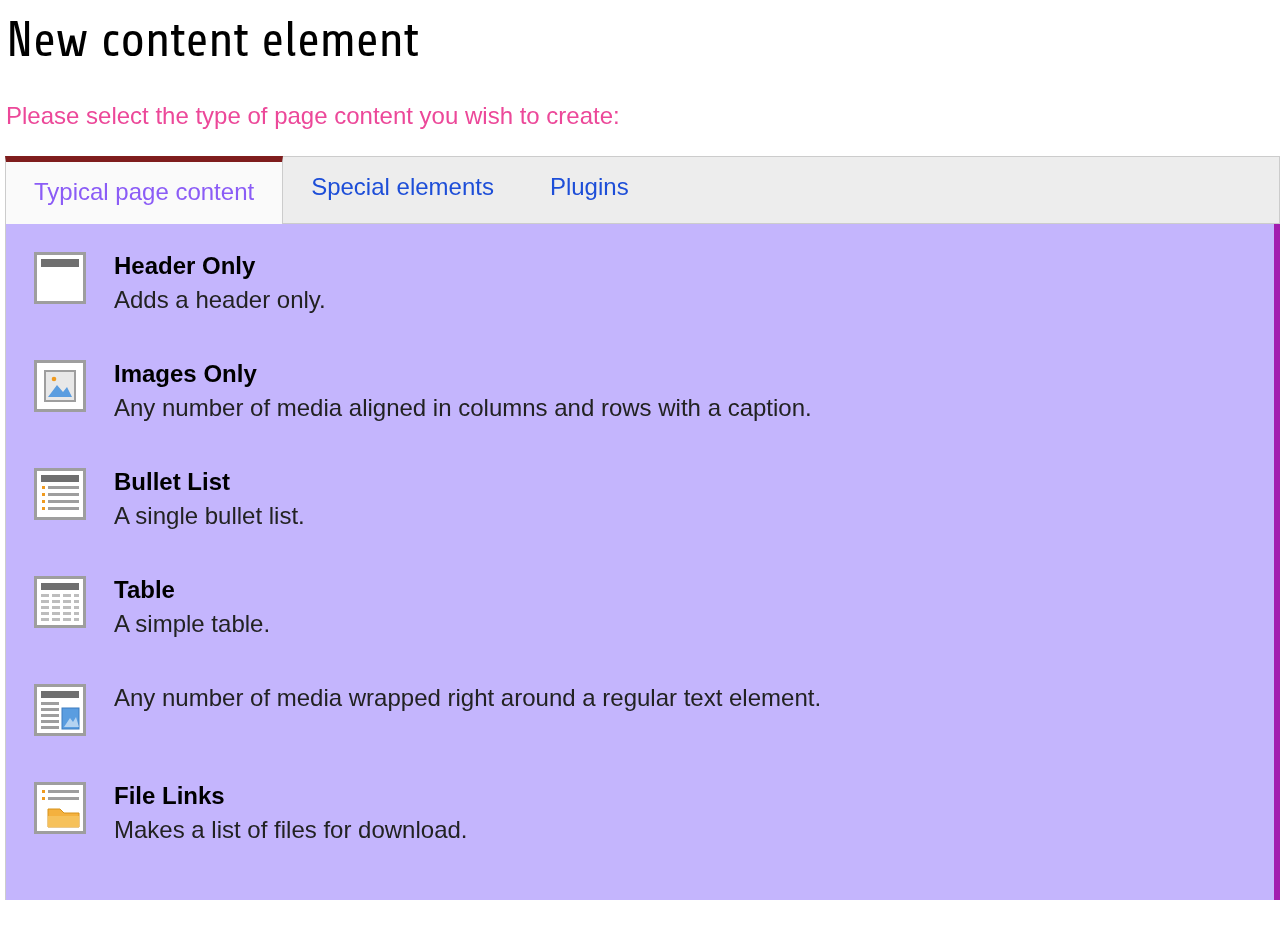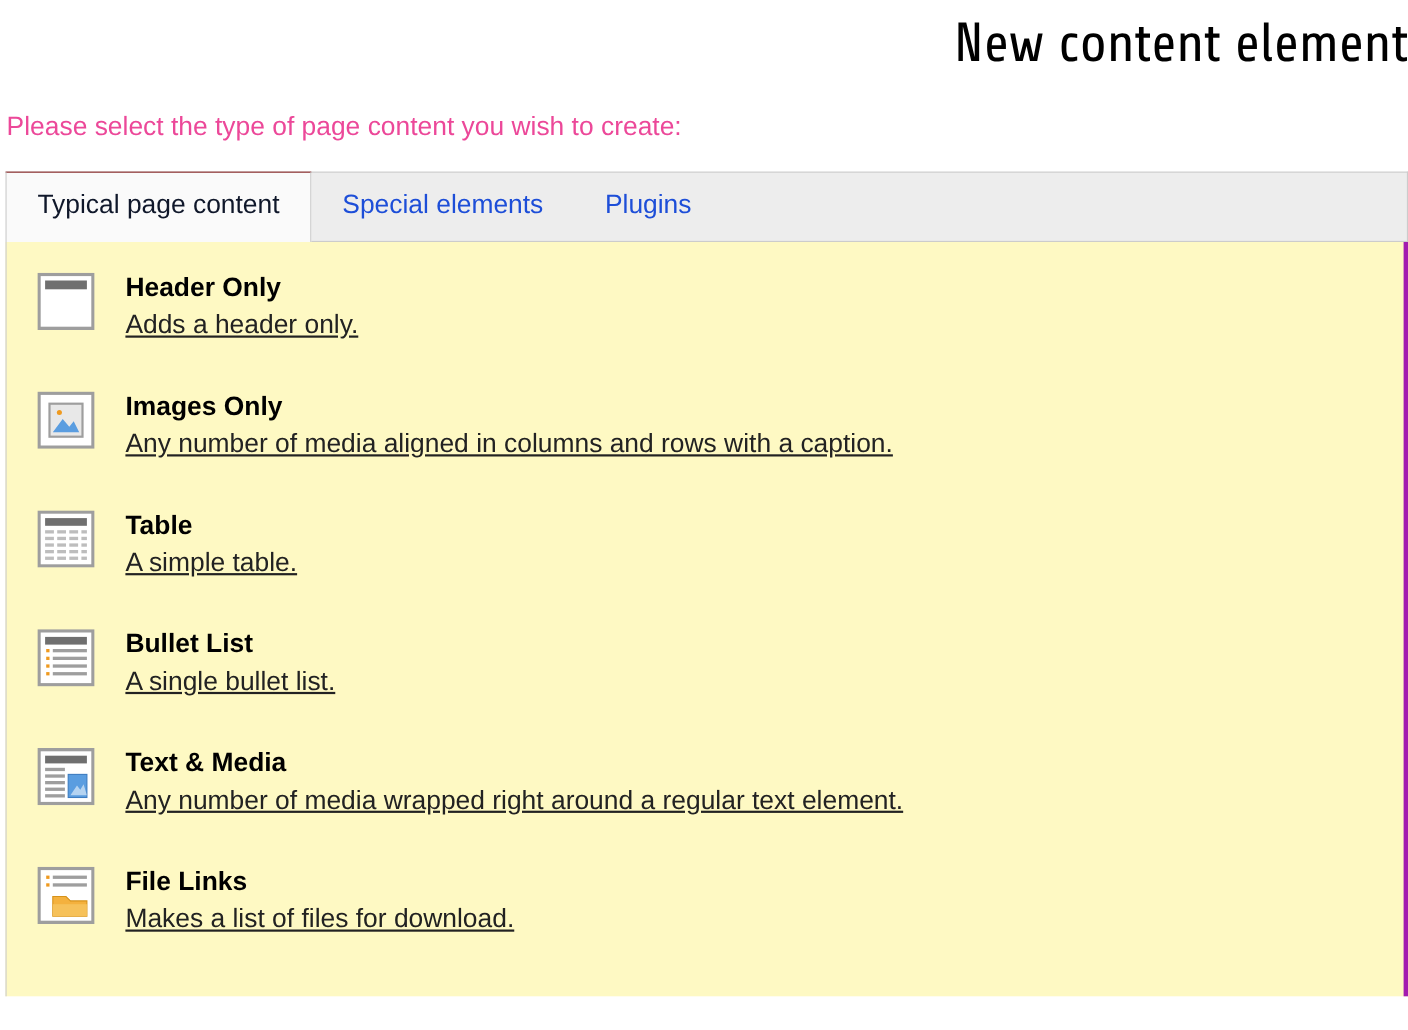--- a/index.html
+++ b/index.html
@@ -10,21 +10,20 @@
     color: #000;
     width: 1280px;
   }
   h1 {
     font-family: "Share", "Trebuchet MS", "Arial Narrow", Arial, sans-serif;
     font-stretch: condensed;
     font-weight: 400;
     font-size: 50px;
     letter-spacing: -0.5px;
     margin: 12px 0 34px 6px;
-    text-align: right;
   }
   .intro {
     font-size: 24px;
     margin: 0 0 26px 6px;
     color: #ec4899;
   }
   
   .tabs-wrap {
     margin-left: 6px;
   }
@@ -43,34 +42,34 @@
     font-size: 24px;
     color: #1d4ed8;
     cursor: pointer;
     white-space: nowrap;
     user-select: none;
   }
   .tab.active {
     background: #fafafa;
     border-left: 1px solid #ccc;
     border-right: 1px solid #ccc;
-    border-top: 1px solid #7f1d1d;
+    border-top: 6px solid #7f1d1d;
     margin-top: -1px;
     margin-bottom: -1px; 
-    color: #0f172a;
+    color: #8b5cf6;
     position: relative;
     z-index: 3;
   }
   .tab.active:first-child { border-left: 1px solid #ccc; margin-left: -1px; }
   .tab:not(.active) { border-right: 0; }
   
   .panel {
     border-left: 1px solid #ccc;
-    border-right: 4px solid #a21caf;
-    background: #fef9c3;
+    border-right: 6px solid #a21caf;
+    background: #c4b5fd;
     padding: 28px 28px 40px 28px;
     margin-left: -1px;
   }
   .item {
     display: flex;
     align-items: flex-start;
     gap: 28px;
     margin-bottom: 46px;
     cursor: pointer;
   }
@@ -84,21 +83,20 @@
   .item-text { padding-top: 0; }
   .item-title {
     font-size: 24px;
     font-weight: 700;
     margin-bottom: 6px;
     color: #000;
   }
   .item-desc {
     font-size: 24px;
     color: #222;
-    text-decoration: underline;
   }
 </style>
 </head>
 <body>
 
 <h1>New content element</h1>
 <div class="intro">Please select the type of page content you wish to create:</div>
 
 <div class="tabs-wrap">
   <div class="tab-strip">
@@ -127,20 +125,41 @@
         <svg viewBox="0 0 52 52" width="52" height="52">
           <rect x="1.5" y="1.5" width="49" height="49" fill="#fff" stroke="#9e9e9e" stroke-width="3"></rect>
           <rect x="11" y="11" width="30" height="30" fill="#e8e8e8" stroke="#9e9e9e" stroke-width="2"></rect>
           <circle cx="20" cy="19" r="2.3" fill="#ef9a1f"></circle>
           <polygon points="14,37 23,25 29,32 33,27 38,37" fill="#5a9de0"></polygon>
         </svg>
       </span>
       <div class="item-text">
         <div class="item-title">Images Only</div>
         <div class="item-desc">Any number of media aligned in columns and rows with a caption.</div>
+      </div>
+    </div>
+
+    <div class="item">
+      <span class="icon-box">
+        <svg viewBox="0 0 52 52" width="52" height="52">
+          <rect x="1.5" y="1.5" width="49" height="49" fill="#fff" stroke="#9e9e9e" stroke-width="3"></rect>
+          <rect x="7" y="7" width="38" height="7" fill="#6f6f6f"></rect>
+          <rect x="8" y="18" width="3" height="3" fill="#ef9a1f"></rect>
+          <rect x="14" y="18" width="31" height="3" fill="#9e9e9e"></rect>
+          <rect x="8" y="25" width="3" height="3" fill="#ef9a1f"></rect>
+          <rect x="14" y="25" width="31" height="3" fill="#9e9e9e"></rect>
+          <rect x="8" y="32" width="3" height="3" fill="#ef9a1f"></rect>
+          <rect x="14" y="32" width="31" height="3" fill="#9e9e9e"></rect>
+          <rect x="8" y="39" width="3" height="3" fill="#ef9a1f"></rect>
+          <rect x="14" y="39" width="31" height="3" fill="#9e9e9e"></rect>
+        </svg>
+      </span>
+      <div class="item-text">
+        <div class="item-title">Bullet List</div>
+        <div class="item-desc">A single bullet list.</div>
       </div>
     </div>
 
     <div class="item">
       <span class="icon-box">
         <svg viewBox="0 0 52 52" width="52" height="52">
           <rect x="1.5" y="1.5" width="49" height="49" fill="#fff" stroke="#9e9e9e" stroke-width="3"></rect>
           <rect x="7" y="7" width="38" height="7" fill="#6f6f6f"></rect>
           <g fill="#bdbdbd">
             <rect x="7" y="18" width="8" height="3"></rect>
@@ -170,52 +189,30 @@
         <div class="item-title">Table</div>
         <div class="item-desc">A simple table.</div>
       </div>
     </div>
 
     <div class="item">
       <span class="icon-box">
         <svg viewBox="0 0 52 52" width="52" height="52">
           <rect x="1.5" y="1.5" width="49" height="49" fill="#fff" stroke="#9e9e9e" stroke-width="3"></rect>
           <rect x="7" y="7" width="38" height="7" fill="#6f6f6f"></rect>
-          <rect x="8" y="18" width="3" height="3" fill="#ef9a1f"></rect>
-          <rect x="14" y="18" width="31" height="3" fill="#9e9e9e"></rect>
-          <rect x="8" y="25" width="3" height="3" fill="#ef9a1f"></rect>
-          <rect x="14" y="25" width="31" height="3" fill="#9e9e9e"></rect>
-          <rect x="8" y="32" width="3" height="3" fill="#ef9a1f"></rect>
-          <rect x="14" y="32" width="31" height="3" fill="#9e9e9e"></rect>
-          <rect x="8" y="39" width="3" height="3" fill="#ef9a1f"></rect>
-          <rect x="14" y="39" width="31" height="3" fill="#9e9e9e"></rect>
-        </svg>
-      </span>
-      <div class="item-text">
-        <div class="item-title">Bullet List</div>
-        <div class="item-desc">A single bullet list.</div>
-      </div>
-    </div>
-
-    <div class="item">
-      <span class="icon-box">
-        <svg viewBox="0 0 52 52" width="52" height="52">
-          <rect x="1.5" y="1.5" width="49" height="49" fill="#fff" stroke="#9e9e9e" stroke-width="3"></rect>
-          <rect x="7" y="7" width="38" height="7" fill="#6f6f6f"></rect>
           <rect x="7" y="18" width="18" height="3" fill="#9e9e9e"></rect>
           <rect x="7" y="24" width="18" height="3" fill="#9e9e9e"></rect>
           <rect x="7" y="30" width="18" height="3" fill="#9e9e9e"></rect>
           <rect x="7" y="36" width="18" height="3" fill="#9e9e9e"></rect>
           <rect x="7" y="42" width="18" height="3" fill="#9e9e9e"></rect>
           <rect x="28" y="24" width="17" height="21" fill="#5a9de0" stroke="#3d7cc0" stroke-width="1"></rect>
           <polygon points="30,43 36,34 39,38 42,33 45,43" fill="#fff" opacity="0.55"></polygon>
         </svg>
       </span>
       <div class="item-text">
-        <div class="item-title">Text &amp; Media</div>
         <div class="item-desc">Any number of media wrapped right around a regular text element.</div>
       </div>
     </div>
 
     <div class="item">
       <span class="icon-box">
         <svg viewBox="0 0 52 52" width="52" height="52">
           <rect x="1.5" y="1.5" width="49" height="49" fill="#fff" stroke="#9e9e9e" stroke-width="3"></rect>
           <rect x="8" y="8" width="3" height="3" fill="#ef9a1f"></rect>
           <rect x="14" y="8" width="31" height="3" fill="#9e9e9e"></rect>

